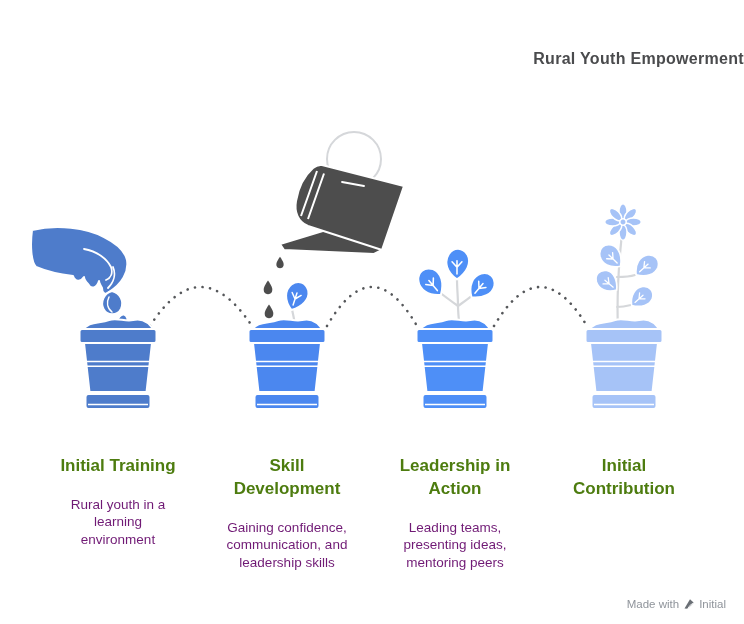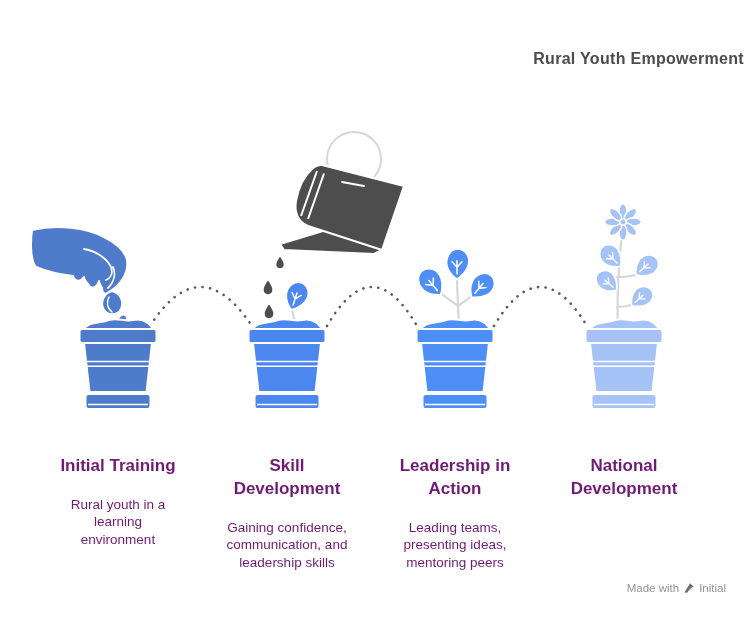--- a/index.html
+++ b/index.html
@@ -2,28 +2,28 @@
 <html><head>
 <meta charset="utf-8">
 <style>
   html,body{margin:0;padding:0;background:#fff;}
   .canvas{position:relative;width:744px;height:624px;background:#ffffff;overflow:hidden;
           font-family:"Liberation Sans",sans-serif;}
   .title{position:absolute;top:50px;left:0;width:744px;text-align:right;
          font-size:16px;font-weight:700;letter-spacing:.3px;color:#4A4B4D;}
   svg.illo{position:absolute;left:0;top:0;display:block;}
   .stage-col{position:absolute;top:455px;width:170px;text-align:center;}
-  .stage-heading{font-size:17px;line-height:1.35;font-weight:700;color:#701a75;margin:0 auto;}
+  .stage-heading{font-size:17px;line-height:1.35;font-weight:700;color:#4d7c0f;margin:0 auto;}
   .stage-desc{font-size:13.5px;line-height:1.3;color:#701a75;margin:18px auto 0;}
   .s1{left:33px}.s2{left:202px}.s3{left:370px}.s4{left:539px}
   .s1 .stage-heading{max-width:170px}.s1 .stage-desc{max-width:118px}
   .s2 .stage-heading{max-width:135px}.s2 .stage-desc{max-width:142px}
   .s3 .stage-heading{max-width:140px}.s3 .stage-desc{max-width:130px}
   .s4 .stage-heading{max-width:150px}.s4 .stage-desc{max-width:146px}
-  .watermark{position:absolute;right:18px;bottom:30px;display:flex;align-items:center;gap:4px;
+  .watermark{position:absolute;right:18px;bottom:14px;display:flex;align-items:center;gap:4px;
              font-size:11.5px;color:#8F949B;justify-content:space-between;}
   .watermark svg{display:block;}
 </style>
 </head>
 <body>
 
 <div class="canvas">
 
   <div class="title">Rural Youth Empowerment</div>
 
@@ -129,21 +129,21 @@
   </div>
   <div class="stage-col s3">
     <div class="stage-heading">Leadership in Action</div>
     <p class="stage-desc">Leading teams, presenting ideas, mentoring peers</p>
   </div>
   <div class="stage-col s2">
     <div class="stage-heading">Skill Development</div>
     <p class="stage-desc">Gaining confidence, communication, and leadership skills</p>
   </div>
   <div class="stage-col s4">
-    <div class="stage-heading">National Development</div>
+    <div class="stage-heading">Initial Contribution</div>
   </div>
 
   <div class="watermark">
     <span>Made with</span>
     <svg width="12" height="12" viewBox="0 0 12 12">
       <path d="M1.5,10.5 L7,1.2 L10.8,4.8 L4.6,10.8 Z" fill="#6A6F75"></path>
       <path d="M4.6,10.8 L7.2,7.2 L10.8,4.8" stroke="#ffffff" stroke-width="0.9" fill="none"></path>
     </svg>
     <span>Initial</span>
   </div>

